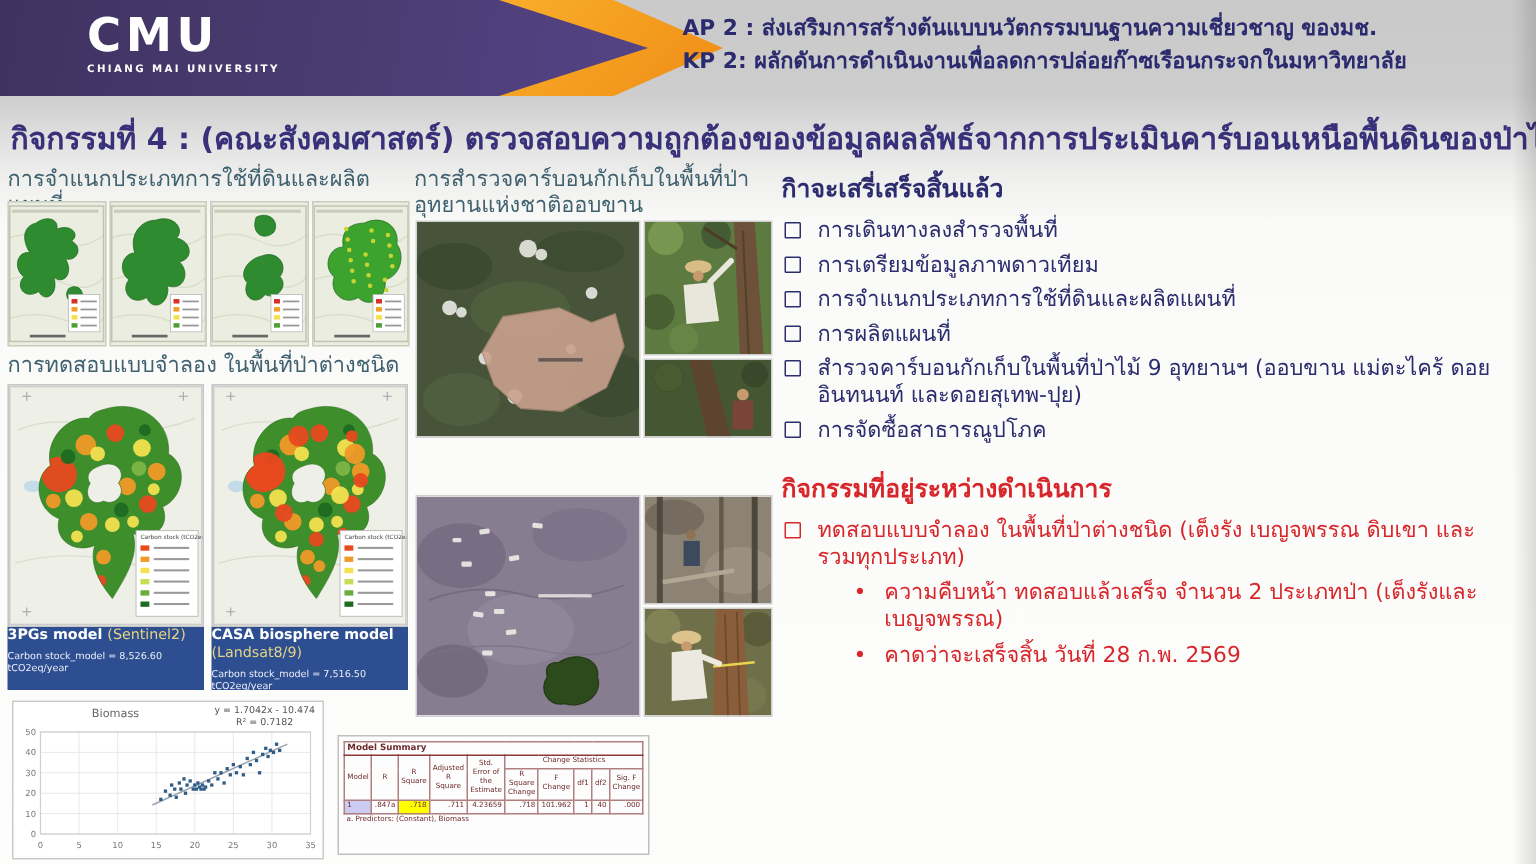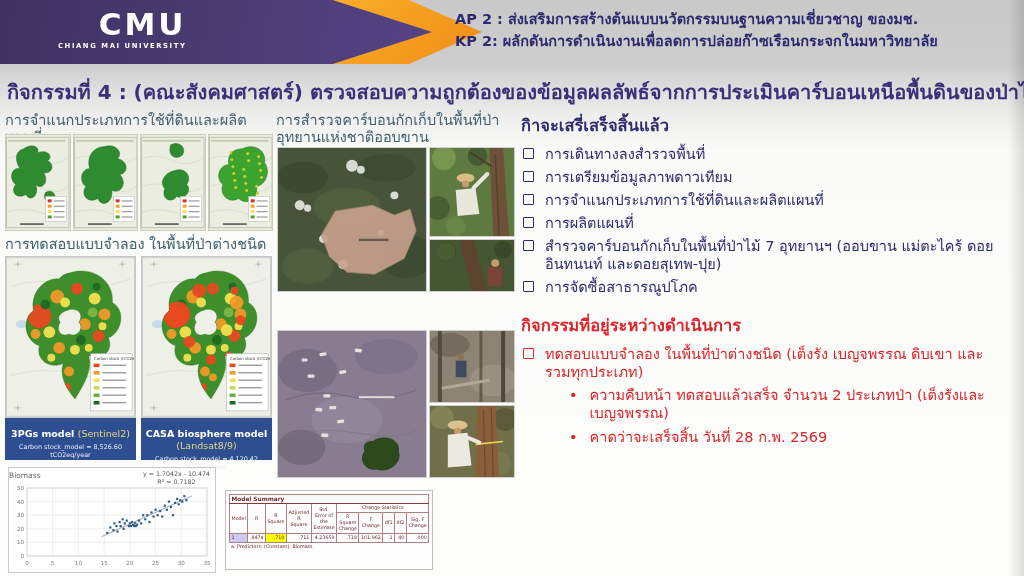--- a/index.html
+++ b/index.html
@@ -9,42 +9,42 @@
     background:linear-gradient(180deg,#c9c9c9 0px,#cdcdcd 64px,#dcdcdc 86px,#efefee 118px,#fafaf9 150px,#fdfdfc 100%);
   }
   
   #header{position:absolute;left:0;top:0;width:1024px;height:64px;}
   #hdr-orange{position:absolute;left:330px;top:0;width:152px;height:64px;
     background:linear-gradient(135deg,#f9ae2a,#ef8d15);
     clip-path:polygon(0 0,52% 0,100% 50%,52% 100%,0 100%);}
   #hdr-purple{position:absolute;left:0;top:0;width:432px;height:64px;
     background:linear-gradient(100deg,#3f3260 0%,#4a3c72 55%,#554386 100%);
     clip-path:polygon(0 0,77% 0,100% 50%,77% 100%,0 100%);}
-  #logo{position:absolute;left:58px;top:7px;color:#fff;text-align:right;}
+  #logo{position:absolute;left:58px;top:7px;color:#fff;text-align:left;}
   #logo .brand{font-size:31px;font-weight:bold;letter-spacing:3px;line-height:34px;}
   #logo .sub{font-size:6.8px;font-weight:bold;letter-spacing:1.6px;margin-top:1px;}
   #hdr-lines{position:absolute;left:455px;top:8px;width:560px;color:#2b2a6e;font-weight:bold;font-size:14.5px;line-height:22px;}
   
   #main-title{position:absolute;left:7px;top:76px;width:1014px;font-size:20px;font-weight:bold;color:#39307a;white-space:nowrap;}
   
   .sec-label{position:absolute;color:#40616f;font-size:14.5px;line-height:16.5px;font-weight:500;}
   .imgbox{position:absolute;background:#fff;border:1px solid #cfcfcf;box-sizing:border-box;overflow:hidden;}
   svg{display:block;}
   
   #montage{position:absolute;left:5px;top:134px;width:268px;height:97px;display:flex;gap:2px;}
   .mini-map{flex:1;background:#eaeddf;border:1px solid #c9cdbb;box-sizing:border-box;}
   .model-panels{position:absolute;top:256px;display:flex;flex-direction:column;width:131px;}
   .model-map-wrap{height:162px;background:#eef0e7;border:1px solid #c6c6c6;box-sizing:border-box;}
-  .model-caption{height:42px;background:#2d4f92;color:#fff;text-align:center;padding-top:10px;box-sizing:border-box;}
+  .model-caption{height:42px;background:#2d4f92;color:#fff;padding-top:0;box-sizing:border-box;}
   .model-caption .l1{font-size:9.5px;font-weight:bold;line-height:12px;}
   .model-caption .l1 .sensor{color:#e5d483;font-weight:normal;}
   .model-caption .l2{font-size:6.4px;color:#e9ecf5;margin-top:3px;}
   #biomass-panel{position:absolute;left:8px;top:467px;width:208px;height:106px;background:#fff;border:1px solid #c9c9c9;box-sizing:border-box;}
   #biomass-head{position:relative;height:16px;}
-  #biomass-title{position:absolute;left:0;right:70px;text-align:left;top:3px;font-size:7.5px;color:#666;}
+  #biomass-title{position:absolute;left:0;right:70px;text-align:center;top:3px;font-size:7.5px;color:#666;}
   #biomass-eq{position:absolute;right:5px;top:2px;font-size:6.3px;color:#555;text-align:center;line-height:8px;}
   
   .photo-strip{position:absolute;left:429px;width:86px;display:flex;flex-direction:column;gap:2px;}
   .photo{border:1px solid #cfcfcf;box-sizing:border-box;overflow:hidden;}
   #ms-panel{position:absolute;left:225px;top:490px;width:208px;height:80px;background:#fdfdfd;border:1px solid #bfbfbf;box-sizing:border-box;padding:3px;}
   #ms-table{border-collapse:collapse;width:100%;color:#6e2a2a;font-size:4.8px;line-height:6px;}
   #ms-table td{border:0.5px solid #b08080;padding:1px 1.5px;text-align:right;vertical-align:bottom;}
   #ms-table .t-title td{font-size:5.8px;font-weight:bold;text-align:left;border-bottom:1px solid #8b3a3a;}
   #ms-table .t-head td{text-align:center;vertical-align:middle;}
   #ms-table .t-foot td{text-align:left;border:none;border-top:1px solid #8b3a3a;}
@@ -307,21 +307,21 @@
           <rect x="98" y="131.8" width="24" height="1.4" fill="#999"></rect>
           <rect x="89" y="138.4" width="6" height="3.6" fill="#69ad3c"></rect>
           <rect x="98" y="139.4" width="24" height="1.4" fill="#999"></rect>
           <rect x="89" y="146" width="6" height="3.6" fill="#1d6b22"></rect>
           <rect x="98" y="147" width="24" height="1.4" fill="#999"></rect>
           <rect x="0.5" y="0.5" width="130" height="161" fill="none" stroke="#cccccc" stroke-width="1"></rect>
         </svg>
       </div>
     <div class="model-caption">
       <div class="l1"><span>CASA biosphere model</span> <span class="sensor">(Landsat8/9)</span></div>
-      <div class="l2">Carbon stock_model = 4,120.42 tCO2eq/year</div>
+      <div class="l2">Carbon stock_model = 7,516.50 tCO2eq/year</div>
     </div>
   </div>
 
   <div id="biomass-panel">
     <div id="biomass-head">
       <div id="biomass-title">Biomass</div>
       <div id="biomass-eq">
         <div>y = 1.7042x - 10.474</div>
         <div>R² = 0.7182</div>
       </div>
@@ -567,21 +567,21 @@
       <li>
           <span>การเตรียมข้อมูลภาพดาวเทียม</span>
         </li>
       <li>
           <span>การจำแนกประเภทการใช้ที่ดินและผลิตแผนที่</span>
         </li>
       <li>
           <span>การผลิตแผนที่</span>
         </li>
       <li>
-          <span>สำรวจคาร์บอนกักเก็บในพื้นที่ป่าไม้ 7 อุทยานฯ (ออบขาน แม่ตะไคร้ ดอยอินทนนท์ และดอยสุเทพ-ปุย)</span>
+          <span>สำรวจคาร์บอนกักเก็บในพื้นที่ป่าไม้ 9 อุทยานฯ (ออบขาน แม่ตะไคร้ ดอยอินทนนท์ และดอยสุเทพ-ปุย)</span>
         </li>
       <li>
           <span>การจัดซื้อสาธารณูปโภค</span>
         </li>
     </ul>
     <div class="rc-heading prog" style="margin-top:16px;">กิจกรรมที่อยู่ระหว่างดำเนินการ</div>
     <ul class="checklist prog">
       <li>
           <span>ทดสอบแบบจำลอง ในพื้นที่ป่าต่างชนิด (เต็งรัง เบญจพรรณ ดิบเขา และรวมทุกประเภท)</span>
         </li>

